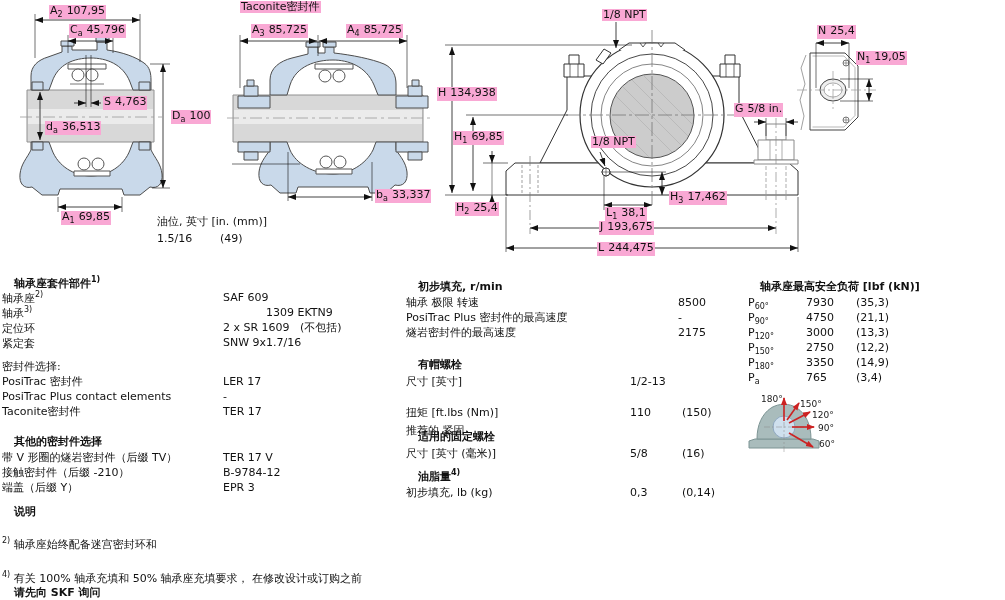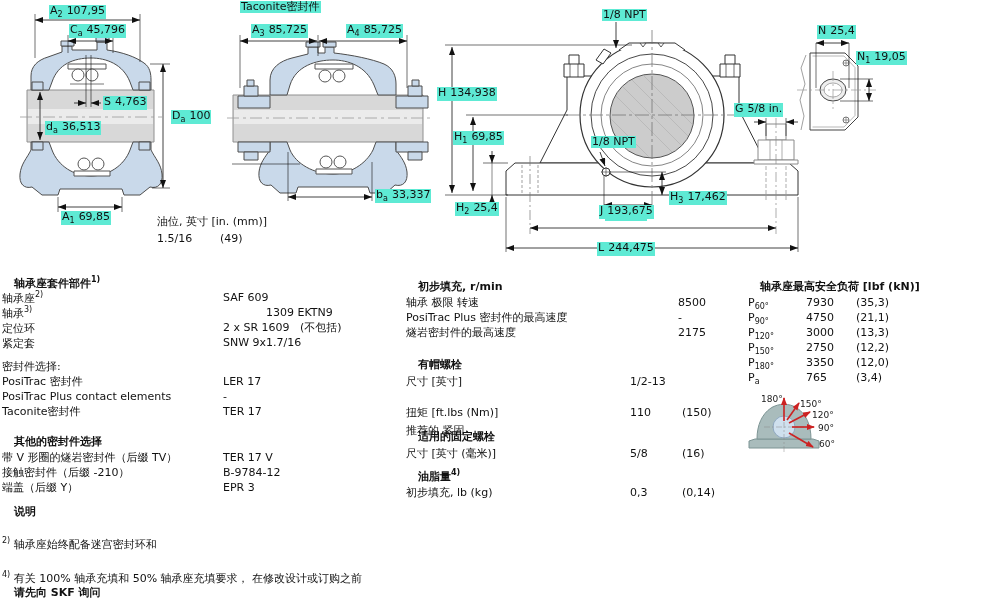--- a/index.html
+++ b/index.html
@@ -1,18 +1,18 @@
 <!DOCTYPE html>
 <html><head>
 <meta charset="utf-8">
 <style>
   html,body{margin:0;padding:0;background:#fff;}
   #page{position:relative;width:1005px;height:600px;background:#fff;
         font-family:"DejaVu Sans","Liberation Sans",sans-serif;color:#111;overflow:hidden;}
-  .dl{position:absolute;font-size:11px;white-space:nowrap;background:#5eead4;padding:0 1px;line-height:12px;}
+  .dl{position:absolute;font-size:11px;white-space:nowrap;background:#f9a8d4;padding:0 1px;line-height:12px;}
   .dl sub{font-size:8px;line-height:8px;}
   .dl .v{margin-left:4px;}
   .t{position:absolute;font-size:11px;white-space:nowrap;line-height:13px;}
   .b{font-weight:bold;padding-left:12px;}
   .t sup{font-size:8px;line-height:8px;}
   .ang{position:absolute;font-size:9px;white-space:nowrap;color:#1a1a1a;}
   svg{position:absolute;left:0;top:0;}
   .noint{cursor:default;}
 </style>
 </head>
@@ -251,21 +251,21 @@
 <span class="dl" style="left:346px;top:24px;"><span>A</span><sub>4</sub><span class="v">85,725</span></span>
 <span class="dl" style="left:375px;top:189px;"><span>b</span><sub>a</sub><span class="v">33,337</span></span>
 <span class="dl" style="left:602px;top:9px;">1/8 NPT</span>
 <span class="dl" style="left:437px;top:87px;"><span>H</span><sub></sub><span class="v">134,938</span></span>
 <span class="dl" style="left:453px;top:131px;"><span>H</span><sub>1</sub><span class="v">69,85</span></span>
 <span class="dl" style="left:591px;top:136px;">1/8 NPT</span>
 <span class="dl" style="left:734px;top:103px;"><span>G</span><sub></sub><span class="v">5/8 in.</span></span>
 <span class="dl" style="left:455px;top:202px;"><span>H</span><sub>2</sub><span class="v">25,4</span></span>
 <span class="dl" style="left:669px;top:191px;"><span>H</span><sub>3</sub><span class="v">17,462</span></span>
 <span class="dl" style="left:605px;top:207px;"><span>L</span><sub>1</sub><span class="v">38,1</span></span>
-<span class="dl" style="left:599px;top:205px;"><span>J</span><sub></sub><span class="v">193,675</span></span>
+<span class="dl" style="left:599px;top:221px;"><span>J</span><sub></sub><span class="v">193,675</span></span>
 <span class="dl" style="left:597px;top:242px;"><span>L</span><sub></sub><span class="v">244,475</span></span>
 <span class="dl" style="left:817px;top:25px;"><span>N</span><sub></sub><span class="v">25,4</span></span>
 <span class="dl" style="left:856px;top:51px;"><span>N</span><sub>1</sub><span class="v">19,05</span></span>
 
 <span class="t" style="left:157px;top:215px;">油位, 英寸 [in. (mm)]</span>
 <span class="t" style="left:157px;top:232px;">1.5/16</span>
 <span class="t" style="left:220px;top:232px;">(49)</span>
 
 <span class="t b" style="left:2px;top:276px;"><span>轴承座套件部件</span><sup>1)</sup></span>
 <span class="t" style="left:2px;top:291px;"><span>轴承座</span><sup>2)</sup></span>
@@ -323,21 +323,21 @@
 <span class="t" style="left:806px;top:311px;">4750</span>
 <span class="t" style="left:856px;top:311px;">(21,1)</span>
 <span class="t" style="left:748px;top:326px;"><span>P</span><sub style="font-size:8px;">120°</sub></span>
 <span class="t" style="left:806px;top:326px;">3000</span>
 <span class="t" style="left:856px;top:326px;">(13,3)</span>
 <span class="t" style="left:748px;top:341px;"><span>P</span><sub style="font-size:8px;">150°</sub></span>
 <span class="t" style="left:806px;top:341px;">2750</span>
 <span class="t" style="left:856px;top:341px;">(12,2)</span>
 <span class="t" style="left:748px;top:356px;"><span>P</span><sub style="font-size:8px;">180°</sub></span>
 <span class="t" style="left:806px;top:356px;">3350</span>
-<span class="t" style="left:856px;top:356px;">(12,0)</span>
+<span class="t" style="left:856px;top:356px;">(14,9)</span>
 <span class="t" style="left:748px;top:371px;"><span>P</span><sub style="font-size:8px;">a</sub></span>
 <span class="t" style="left:806px;top:371px;">765</span>
 <span class="t" style="left:856px;top:371px;">(3,4)</span>
 
 <span class="t b" style="left:2px;top:505px;">说明</span>
 <span class="t" style="left:2px;top:537px;"><sup>2)</sup> <span>轴承座始终配备迷宫密封环和</span></span>
 <span class="t" style="left:2px;top:571px;"><sup>4)</sup> <span>有关 100% 轴承充填和 50% 轴承座充填要求， 在修改设计或订购之前</span></span>
 <span class="t b" style="left:2px;top:586px;">请先向 SKF 询问</span>
 
 </div>

